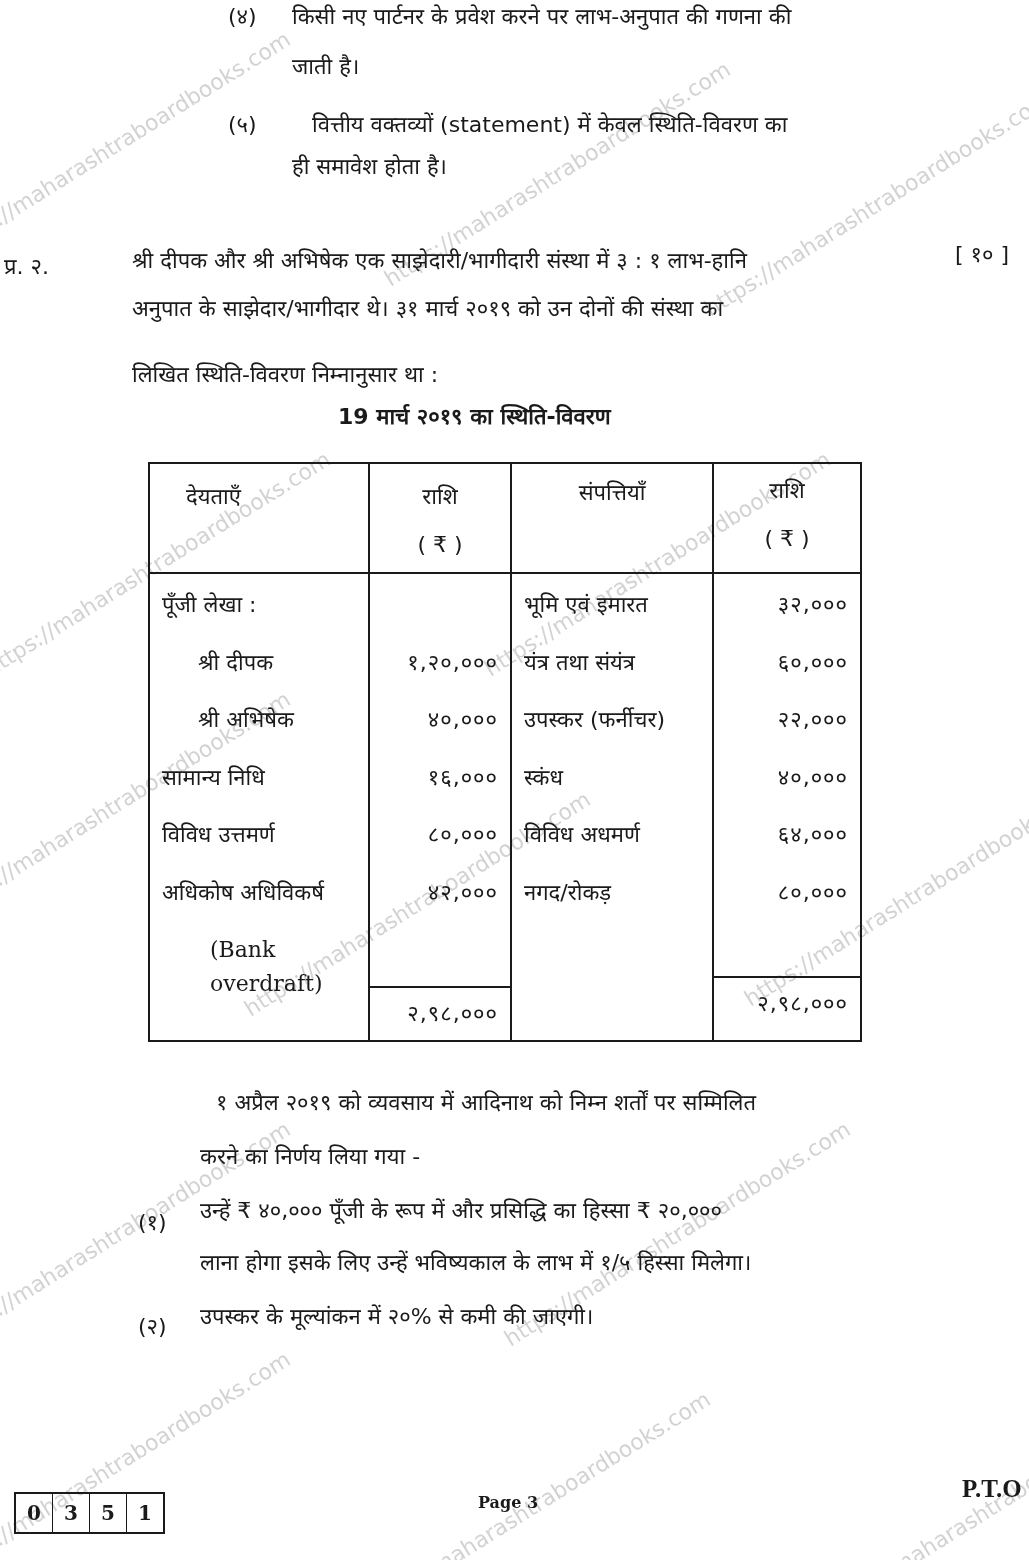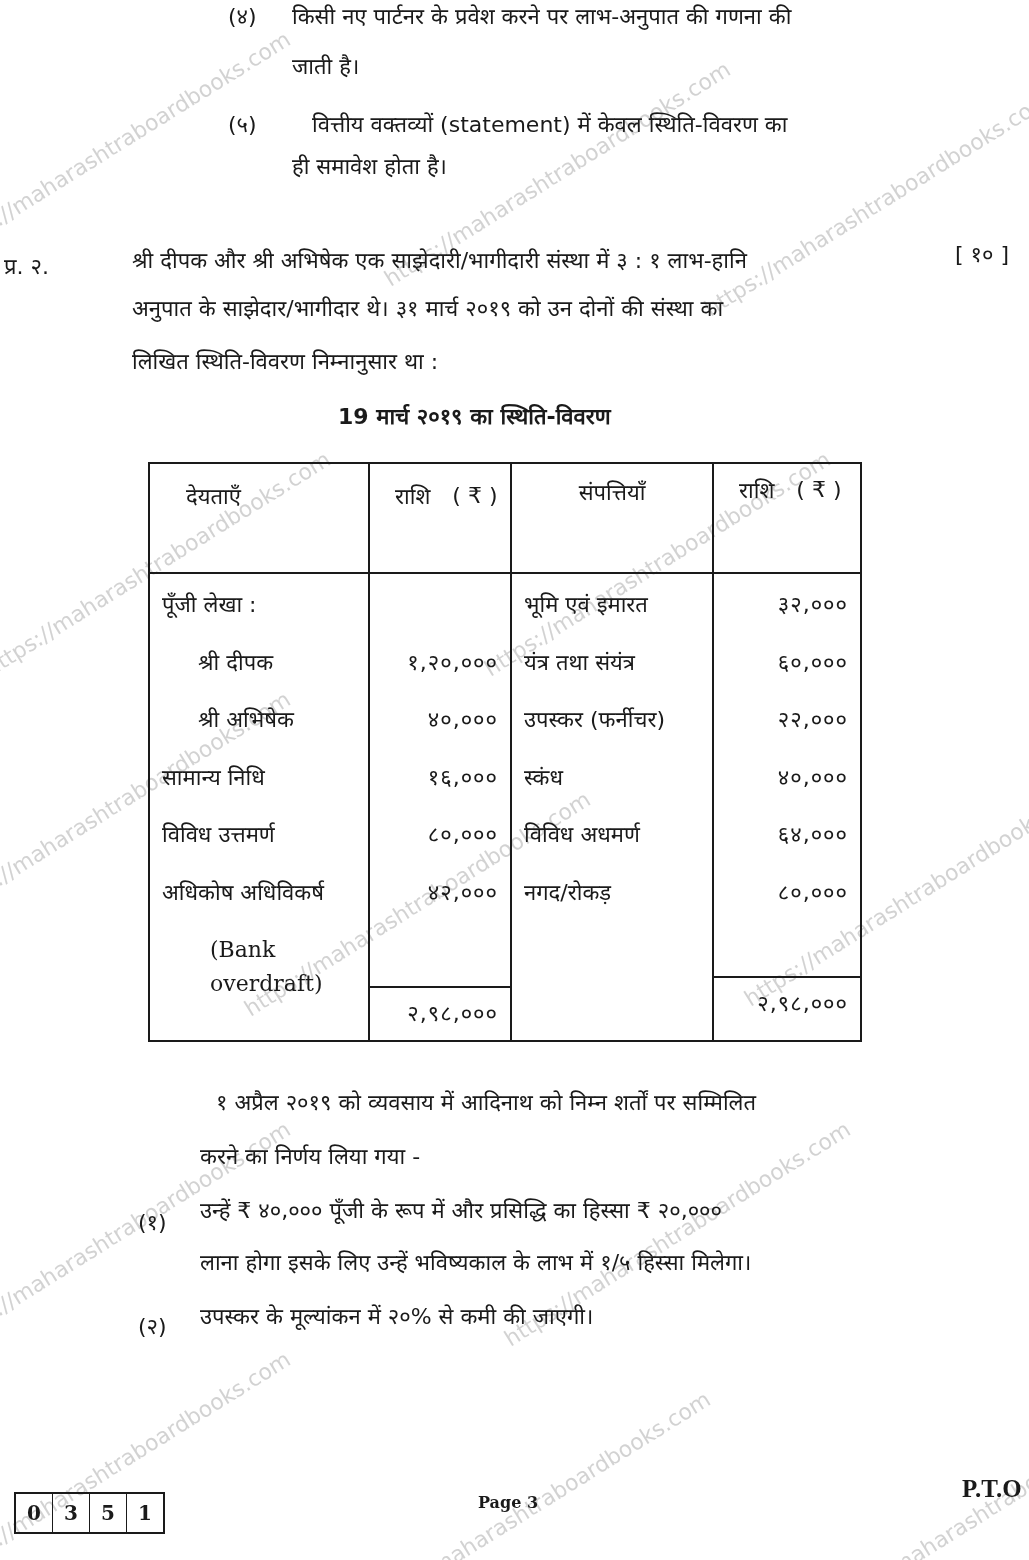--- a/index.html
+++ b/index.html
@@ -6,21 +6,21 @@
   body { width:1029px; height:1560px; position:relative; overflow:hidden;
          font-family:"DejaVu Sans", sans-serif; color:#1a1a1a; }
   .line { position:absolute; font-size:22px; line-height:30px; white-space:nowrap; }
   .wm { position:absolute; color:#c8c8c8; font-size:22px; transform:rotate(-32deg);
         transform-origin:left top; white-space:nowrap; font-family:"DejaVu Sans", sans-serif; opacity:0.8; }
   .bold { font-weight:bold; }
   table.bs { position:absolute; left:148px; top:462px; width:714px; border-collapse:collapse;
              font-size:22px; }
   table.bs td, table.bs th { border:2px solid #1a1a1a; vertical-align:top; padding:0; }
   table.bs th { font-weight:normal; height:108px; text-align:center; }
-  .hdr-wrap { display:flex; flex-direction:row; align-items:center; padding-top:16px; gap:22px;margin-left:25px; }
+  .hdr-wrap { display:flex; flex-direction:column; align-items:center; padding-top:16px; gap:22px; }
   .cell-list { display:flex; flex-direction:column; padding:14px 0 0 12px; }
   .cell-list span { height:57.5px; line-height:34px; }
   .amt-list { display:flex; flex-direction:column; align-items:flex-end; padding:14px 12px 0 0; }
   .amt-list span { height:57.5px; line-height:34px; letter-spacing:1px; }
   .total { height:52px; line-height:52px; text-align:right; padding-right:12px; letter-spacing:1px;
            border-top:2px solid #1a1a1a;padding-left:37px; }
   .code-box { position:absolute; left:14px; top:1492px; display:flex; border:2px solid #1a1a1a; }
   .code-box span { width:36px; height:38px; line-height:38px; text-align:center;
                    font-family:"DejaVu Serif", serif; font-weight:bold; font-size:20px;
                    border-left:1.5px solid #1a1a1a; }
@@ -47,21 +47,21 @@
 <div class="line" style="left:292px;top:2px;text-align:right;">किसी नए पार्टनर के प्रवेश करने पर लाभ-अनुपात की गणना की</div>
 <div class="line" style="left:292px;top:52px;">जाती है।</div>
 <div class="line" style="left:228px;top:110px;">(५)</div>
 <div class="line" style="left:292px;top:110px;margin-left:20px;">वित्तीय वक्तव्यों (statement) में केवल स्थिति-विवरण का</div>
 <div class="line" style="left:292px;top:152px;">ही समावेश होता है।</div>
 
 <div class="line" style="left:4px;top:252px;">प्र. २.</div>
 <div class="line" style="left:955px;top:240px;">[ १० ]</div>
 <div class="line" style="left:132px;top:246px;">श्री दीपक और श्री अभिषेक एक साझेदारी/भागीदारी संस्था में ३ : १ लाभ-हानि</div>
 <div class="line" style="left:132px;top:294px;">अनुपात के साझेदार/भागीदार थे। ३१ मार्च २०१९ को उन दोनों की संस्था का</div>
-<div class="line" style="left:132px;top:347px;">लिखित स्थिति-विवरण निम्नानुसार था :</div>
+<div class="line" style="left:132px;top:360px;">लिखित स्थिति-विवरण निम्नानुसार था :</div>
 <div class="line bold" style="left:338px;top:402px;">19 मार्च २०१९ का स्थिति-विवरण</div>
 
 <table class="bs">
   <tbody>
       <tr>
     <th style="width:218px;text-align:left;border-radius:15px;">
       <div style="padding:16px 0 0 36px;">देयताएँ</div>
     </th>
     <th style="width:140px;">
       <div class="hdr-wrap">

